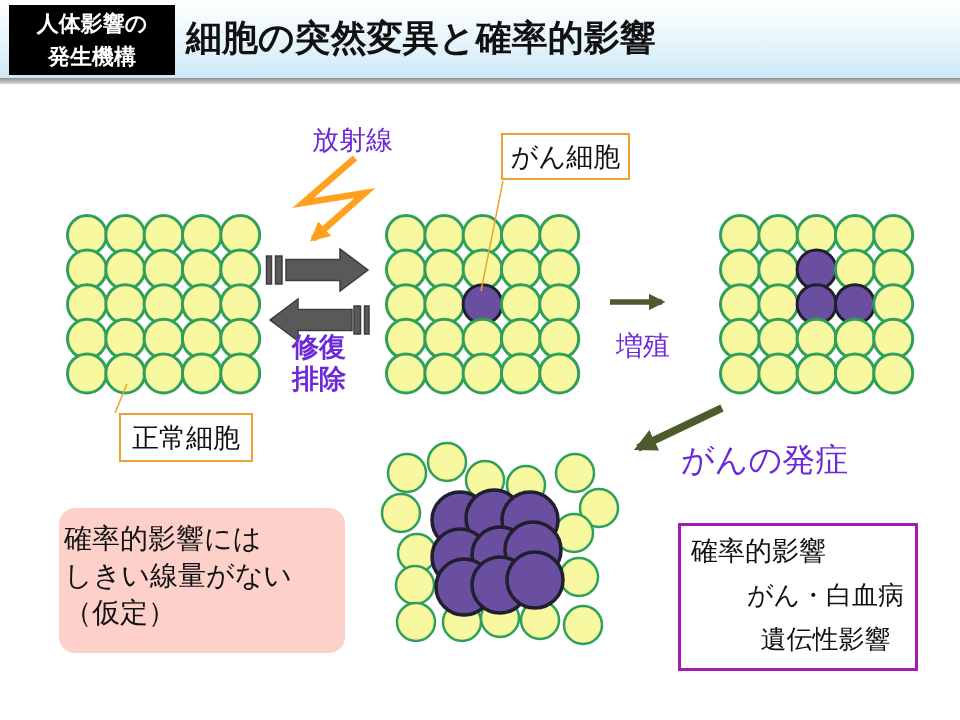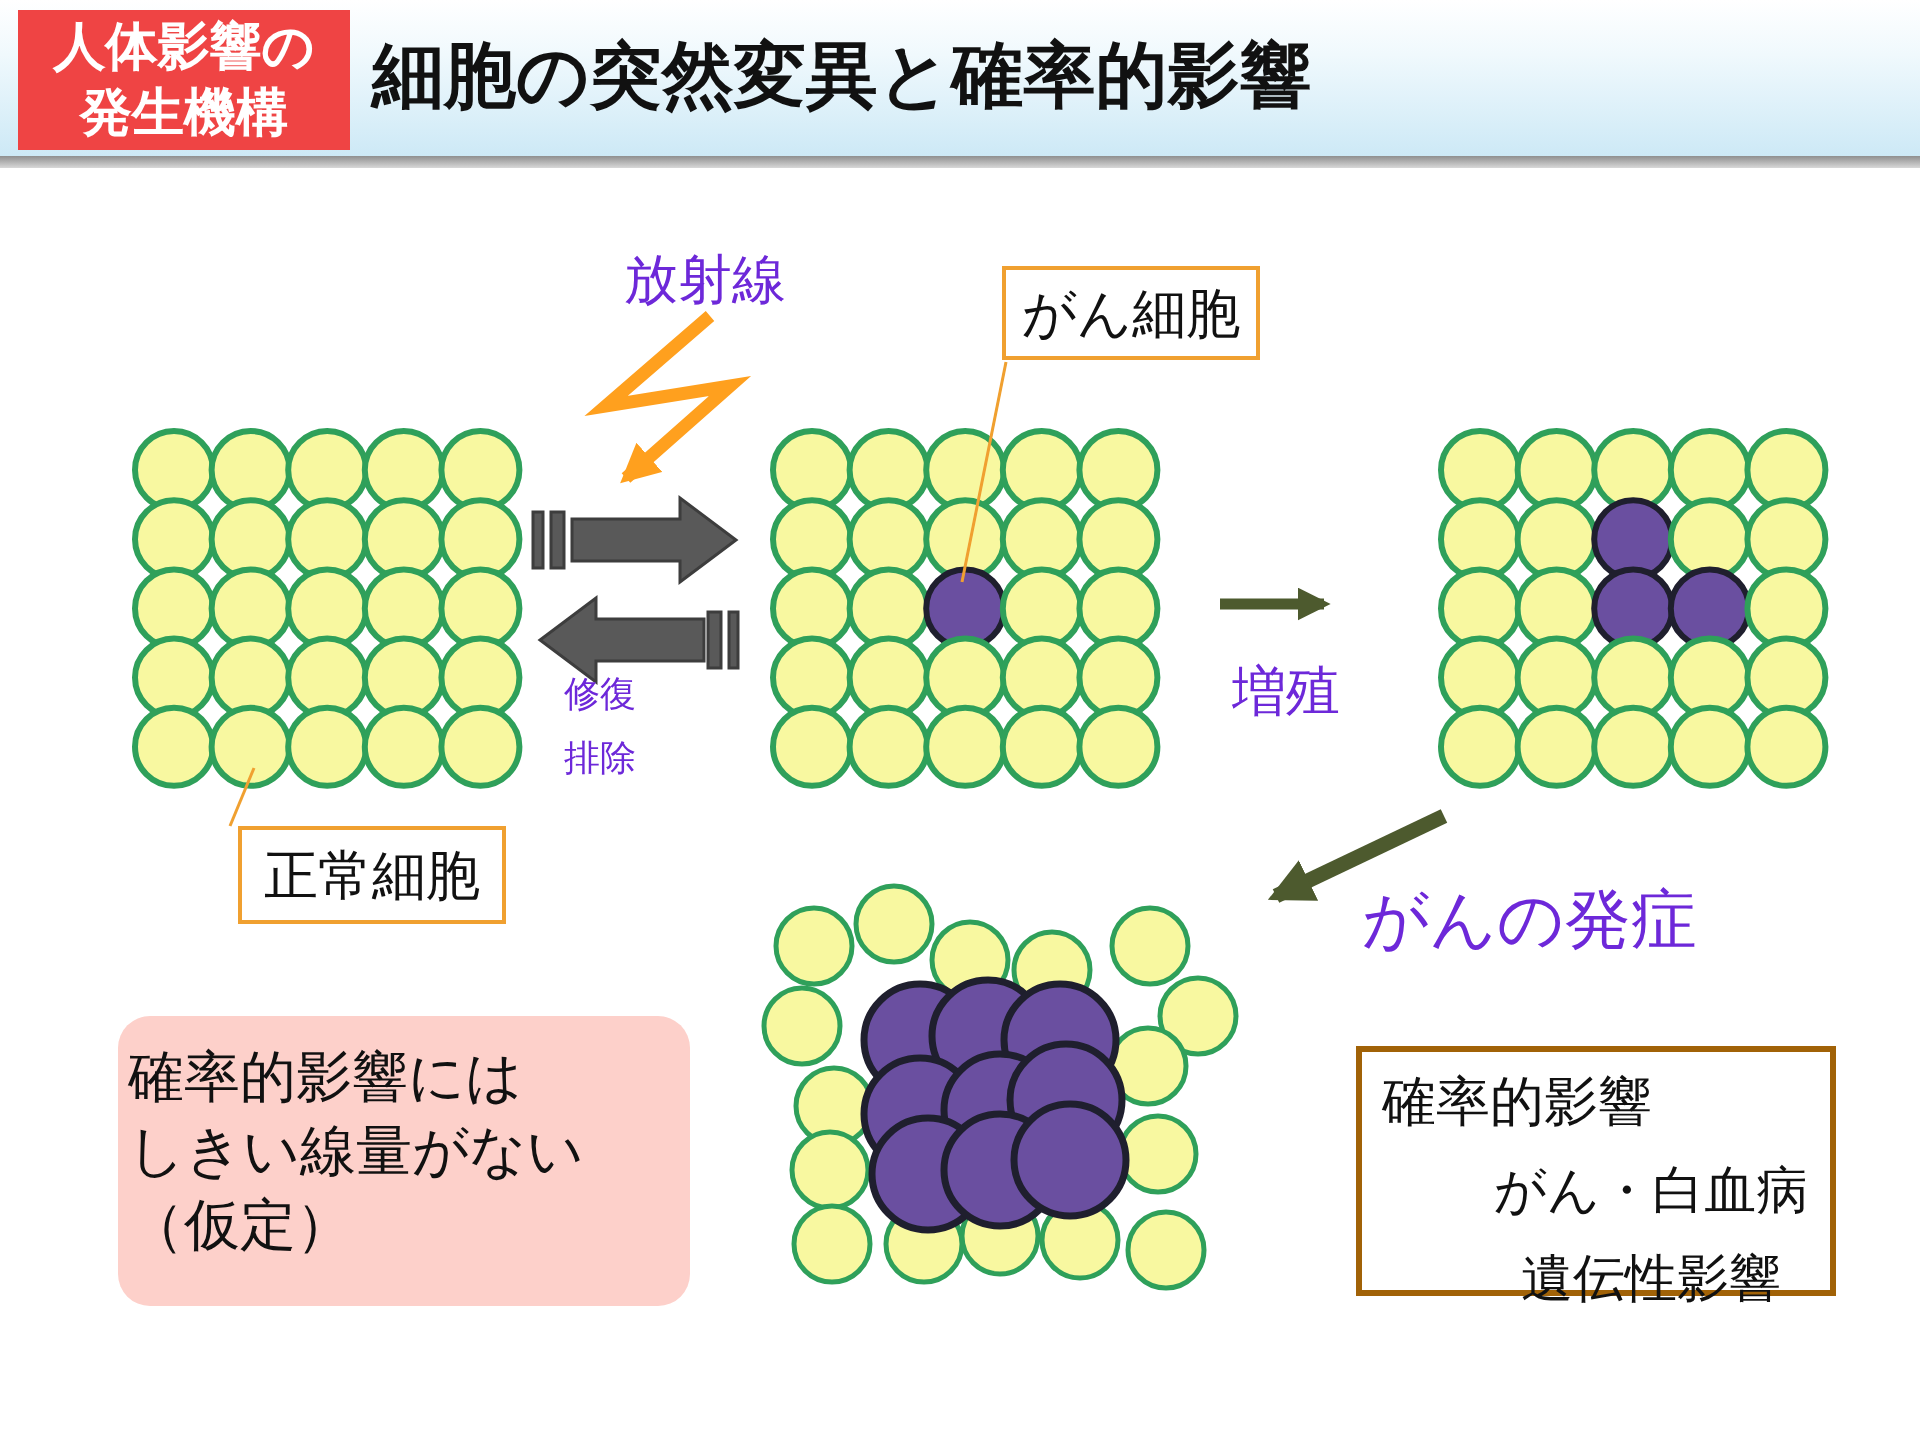--- a/index.html
+++ b/index.html
@@ -3,45 +3,45 @@
 <meta charset="utf-8">
 <style>
   html,body{margin:0;padding:0;}
   .slide{position:relative;width:960px;height:720px;background:#ffffff;overflow:hidden;
          font-family:"Liberation Sans","DejaVu Sans",sans-serif;color:#111;}
   
   .header-bar{position:absolute;left:0;top:0;width:960px;height:78px;
       background:linear-gradient(180deg,#ffffff 0%,#f0f9fd 35%,#cde9f6 100%);}
   .header-rule{position:absolute;left:0;top:78px;width:960px;height:6px;
       background:linear-gradient(180deg,#8f8f8f,#d8d8d8);}
-  .badge{position:absolute;left:9px;top:5px;width:166px;height:70px;background:#ef4444;
-      color:#fff;font-weight:bold;font-size:26px;line-height:33px;text-align:center;
+  .badge{position:absolute;left:9px;top:5px;width:166px;height:70px;background:#000000;
+      color:#fff;font-weight:bold;font-size:22px;line-height:33px;text-align:center;
       box-sizing:border-box;padding-top:2px;}
   .slide-title{position:absolute;left:186px;top:14px;margin:0;font-size:36px;
       font-weight:bold;color:#111;white-space:nowrap;}
   
   .layer{position:absolute;left:0;top:0;}
   
   .lbl{position:absolute;color:#6d28d9;white-space:nowrap;}
   .radiation{left:312px;top:122px;font-size:27px;}
-  .repair{left:282px;top:331px;width:74px;font-size:18px;line-height:32px;}
+  .repair{left:282px;top:331px;width:74px;text-align:center;font-size:27px;line-height:32px;font-weight:bold;}
   .proliferation{left:616px;top:328px;font-size:27px;}
   .onset{left:681px;top:438px;font-size:33px;}
   
   .callout{position:absolute;background:#ffffff;border:2px solid #F0A030;display:flex;
       align-items:center;justify-content:center;font-size:27px;box-sizing:border-box;}
   .cancer-callout{left:501px;top:133px;width:129px;height:47px;}
   .normal-callout{left:103px;top:413px;width:134px;height:49px;margin-left:16px;}
   
   .note{position:absolute;left:59px;top:508px;width:286px;height:145px;background:#FDD0CA;
       border-radius:16px;font-size:28px;line-height:37px;box-sizing:border-box;
       padding:12px 0 0 5px;}
   
-  .effects{position:absolute;left:678px;top:523px;width:240px;height:125px;background:#fff;
-      border:3px solid #a16207;box-sizing:border-box;}
+  .effects{position:absolute;left:678px;top:523px;width:240px;height:148px;background:#fff;
+      border:3px solid #a21caf;box-sizing:border-box;}
   .effects-title{font-size:27px;margin:7px 0 0 10px;}
   .effects-item{font-size:26px;margin:9px 0 0 55px;text-align:center;}
 </style>
 </head>
 <body>
 
 <div class="slide">
 
   <div class="header-bar"></div>
   <div class="header-rule"></div>

